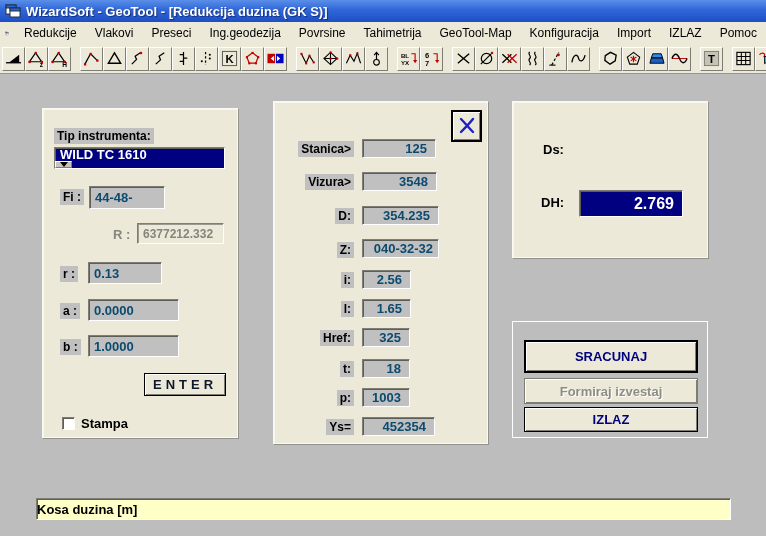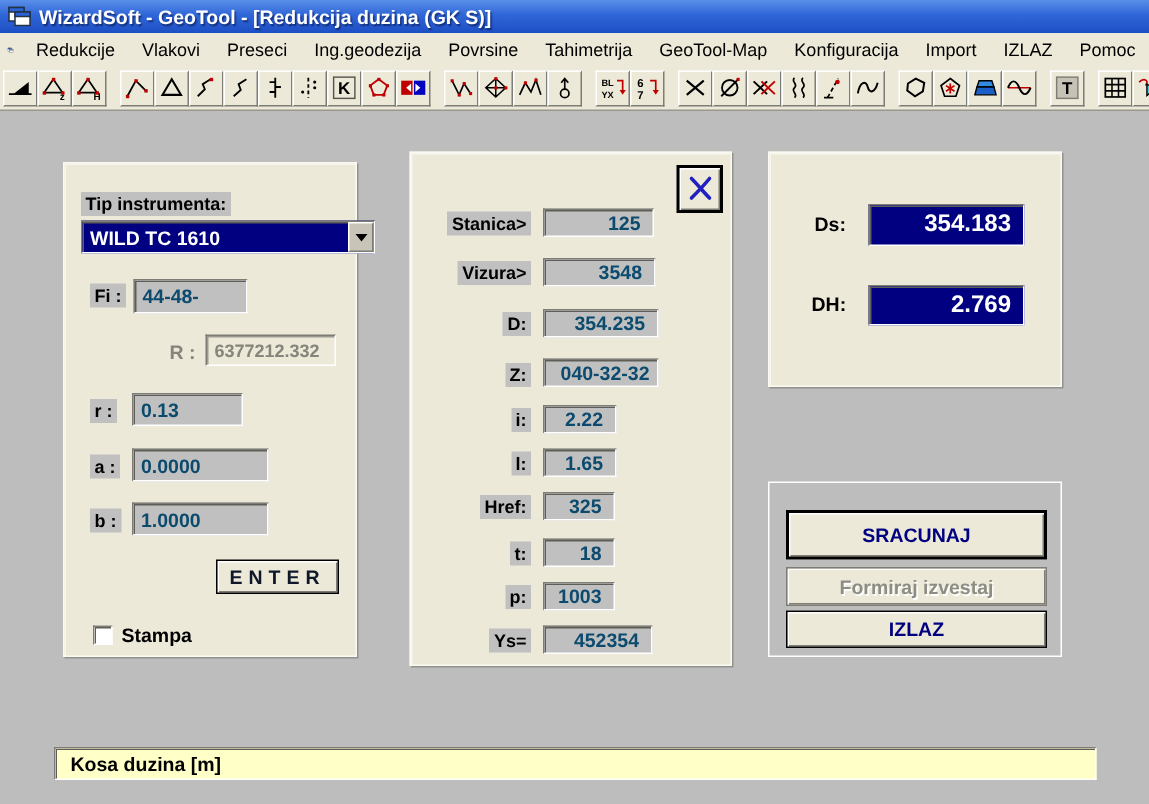--- a/index.html
+++ b/index.html
@@ -45,23 +45,23 @@
     box-shadow:inset 1px 1px 0 #5e5e58; display:flex; align-items:center; }
   .f-left  { justify-content:flex-start; padding-left:5px; }
   .f-right { justify-content:flex-end;  padding-right:8px; }
   .f-dis { background:#ece9d8; color:#85857b; box-shadow:inset 1px 1px 0 #9a9a90; }
 
   .nfield { position:absolute; background:#000080; color:#ffffff; font-weight:bold; font-size:16px;
     border:1px solid; border-color:#7d7d75 #ffffff #ffffff #7d7d75; box-shadow:inset 1px 1px 0 #5e5e58;
     display:flex; align-items:center; justify-content:flex-end; padding-right:8px; }
 
   
-  .combo { position:absolute; left:11px; top:38px; width:196px; height:22px; display:flex;
+  .combo { position:absolute; left:11px; top:38px; width:171px; height:22px; display:flex;
     border:1px solid; border-color:#7d7d75 #ffffff #ffffff #7d7d75; box-shadow:inset 1px 1px 0 #5e5e58;
-    background:#000080; }
+    background:#000080;flex-direction:column; }
   .combo-sel { flex:1; color:#fff; font-weight:bold; font-size:13px; display:flex; align-items:center;
     padding-left:5px; white-space:nowrap; overflow:hidden; }
   .combo-btn { width:17px; background:#c8c5b8; border:1px solid; border-color:#ffffff #7d7d75 #7d7d75 #ffffff;
     display:flex; align-items:center; justify-content:center; }
   .arrow-down { width:0; height:0; border-left:4px solid transparent; border-right:4px solid transparent;
     border-top:5px solid #000; }
 
   
   .btn { position:absolute; background:#ece9d8; color:#000080; font-weight:bold; font-size:13px;
     font-family:"Liberation Sans",sans-serif; border:1px solid #000;
@@ -77,21 +77,21 @@
   .checkbox { position:absolute; width:13px; height:13px; background:#ffffff;
     border:1px solid; border-color:#7d7d75 #ffffff #ffffff #7d7d75; box-shadow:inset 1px 1px 0 #5e5e58; }
 
   
   .m-label { right:133px; }
   .m-field { left:88px; height:19px; }
 
   
   .statusbar { position:absolute; left:36px; top:423px; width:695px; height:22px; background:#ffffc8;
     border:1px solid; border-color:#7d7d75 #ffffff #ffffff #7d7d75; box-shadow:inset 1px 1px 0 #5e5e58;
-    display:flex; align-items:center; padding-left:10px; font-weight:bold; font-size:13px; color:#000; }
+    display:flex; align-items:center; font-weight:bold; font-size:13px; color:#000; }
 </style>
 </head>
 <body>
 
 <div class="window">
 
   <div class="titlebar">
     <svg width="16" height="14" viewBox="0 0 16 14">
       <rect x="1" y="1" width="10" height="9" fill="#fff" stroke="#234"></rect>
       <rect x="1" y="1" width="10" height="3" fill="#2a62d8" stroke="#234"></rect>
@@ -384,41 +384,40 @@
       <span class="chip m-label" style="top:72px;">Vizura&gt;</span>
       <div class="field f-right m-field" style="top:70px; width:75px;">3548</div>
 
       <span class="chip m-label" style="top:106px;">D:</span>
       <div class="field f-right m-field" style="top:104px; width:77px;">354.235</div>
 
       <span class="chip m-label" style="top:140px;">Z:</span>
       <div class="field f-right m-field" style="top:137px; width:77px; padding-right:5px;">040-32-32</div>
 
       <span class="chip m-label" style="top:170px;">i:</span>
-      <div class="field f-right m-field" style="top:168px; width:49px;">2.22</div>
+      <div class="field f-right m-field" style="top:168px; width:49px;">2.56</div>
 
       <span class="chip m-label" style="top:199px;">l:</span>
       <div class="field f-right m-field" style="top:197px; width:49px;">1.65</div>
 
       <span class="chip m-label" style="top:228px;">Href:</span>
       <div class="field f-right m-field" style="top:226px; width:48px;">325</div>
 
       <span class="chip m-label" style="top:259px;">t:</span>
       <div class="field f-right m-field" style="top:257px; width:48px;">18</div>
 
       <span class="chip m-label" style="top:288px;">p:</span>
       <div class="field f-right m-field" style="top:286px; width:48px;">1003</div>
 
       <span class="chip m-label" style="top:317px;">Ys=</span>
       <div class="field f-right m-field" style="top:315px; width:73px;">452354</div>
     </div>
 
     <div class="panel" style="left:512px; top:26px; width:196px; height:157px;">
       <span class="plain-label" style="left:30px; top:40px;">Ds:</span>
-      <div class="nfield" style="left:66px; top:34px; width:104px; height:28px;">354.183</div>
       <span class="plain-label" style="left:28px; top:93px;">DH:</span>
       <div class="nfield" style="left:66px; top:88px; width:104px; height:27px;">2.769</div>
     </div>
 
     <div class="panel-gray" style="left:512px; top:246px; width:196px; height:117px;">
       <button class="btn btn-default" style="left:11px; top:18px; width:174px; height:33px;">SRACUNAJ</button>
       <button class="btn btn-disabled" style="left:11px; top:56px; width:174px; height:26px;">Formiraj izvestaj</button>
       <button class="btn" style="left:11px; top:85px; width:174px; height:25px;">IZLAZ</button>
     </div>
 

